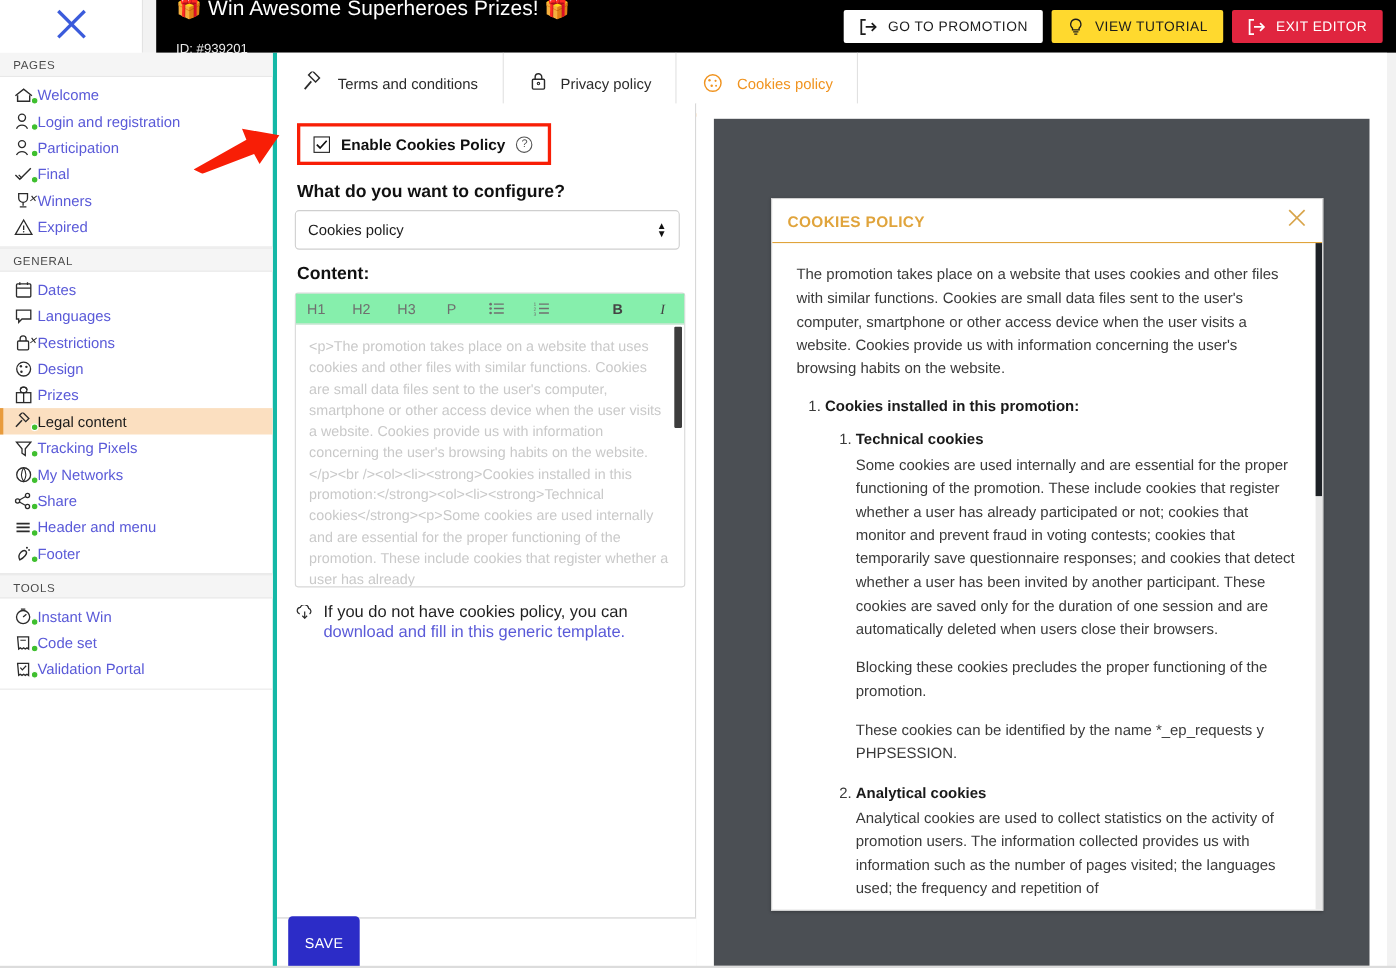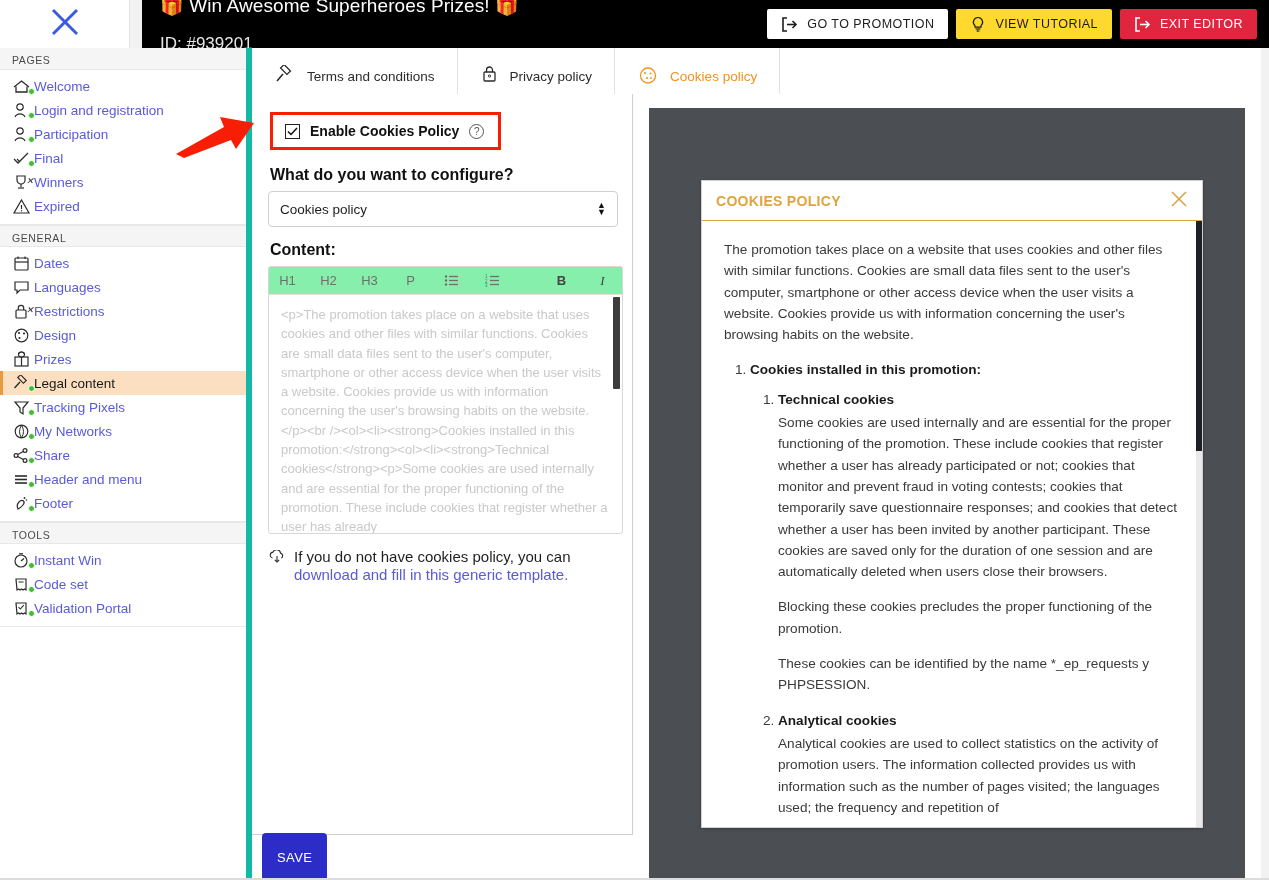--- a/index.html
+++ b/index.html
@@ -26,21 +26,21 @@
   .topbar-left {
     flex: 1; padding-left: 18px;
     display: flex; flex-direction: column; justify-content: center;
   }
   .promo-title {
     color: #ffffff; font-size: 19px; font-weight: 400;
     line-height: 22px; letter-spacing: 0.1px;
     white-space: nowrap;
   }
   .promo-id {
-    color: #e8e8e8; font-size: 17px; margin-top: 17px;
+    color: #e8e8e8; font-size: 12px; margin-top: 17px;
   }
   .promo-id u { text-decoration: underline; }
   .topbar-actions { display: flex; align-items: center; gap: 8px; padding-right: 24px; }
   .tbtn {
     height: 30px; display: flex; align-items: center; gap: 9px;
     padding: 0 14px; font-size: 12.5px; letter-spacing: 0.45px;
     border-radius: 2px; cursor: pointer; white-space: nowrap;
   }
   .tbtn.white { background: #ffffff; color: #1c1c1c; }
   .tbtn.yellow { background: #ffd92e; color: #1c1c1c; }
@@ -52,21 +52,21 @@
     position: absolute; left: 0; top: 0; width: 130px; height: 48px;
     background: #ffffff; display: flex; align-items: center; justify-content: center;
     border-right: 1px solid #e3e3e3; cursor: pointer;
   }
 
   
   .sidebar {
     position: absolute; left: 0; top: 48px;
     width: 252px; height: 832px;
     background: #ffffff;
-    border-right: 6px solid #14b8a6;
+    border-right: 4px solid #14b8a6;
     overflow: hidden;
   }
   .sec-head {
     background: #f5f5f5; color: #4a4a4a;
     font-size: 10.5px; letter-spacing: 0.6px;
     padding: 6px 0 5px 12px; height: 22px;
     border-top: 1px solid #e8e8e8; border-bottom: 1px solid #e8e8e8;
   }
   .sec-head:first-child { border-top: none; }
   .nav-item {

